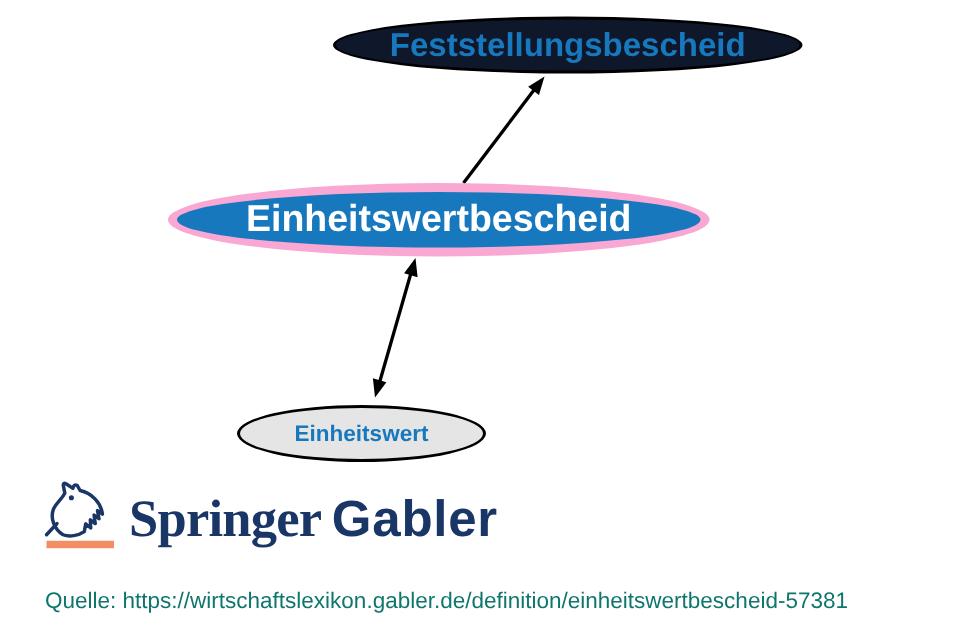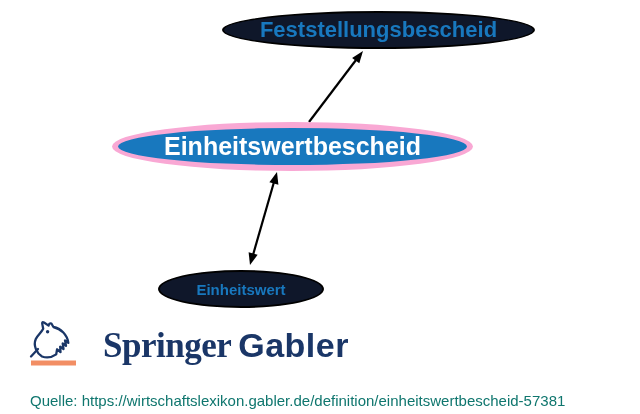--- a/index.html
+++ b/index.html
@@ -44,39 +44,39 @@
     left: 112px; top: 122px;
     width: 361px; height: 49px;
     background: #1878BE;
     border: 6px solid #f9a8d4;
     color: #ffffff;
     font-size: 25px;
   }
   .node-bottom {
     left: 158px; top: 270px;
     width: 166px; height: 38px;
-    background: #0f172a;
+    background: #e5e5e5;
     border: 2px solid #000000;
     color: #1878BE;
     font-size: 15px;
   }
   .logo {
     position: absolute;
     left: 28px; top: 316px;
     display: flex;
     align-items: flex-start;
   }
   .logo-icon {
     width: 50px; height: 50px;
     display: block;
   }
   .logo-text {
     display: flex;
     align-items: baseline;
-    margin-left: 25px;
+    margin-left: 8px;
     margin-top: 10px;
     color: #1A3667;
   }
   .logo-primary {
     font-family: "Liberation Serif", serif;
     font-weight: bold;
     font-size: 35px;
     letter-spacing: -0.5px;
   }
   .logo-secondary {

